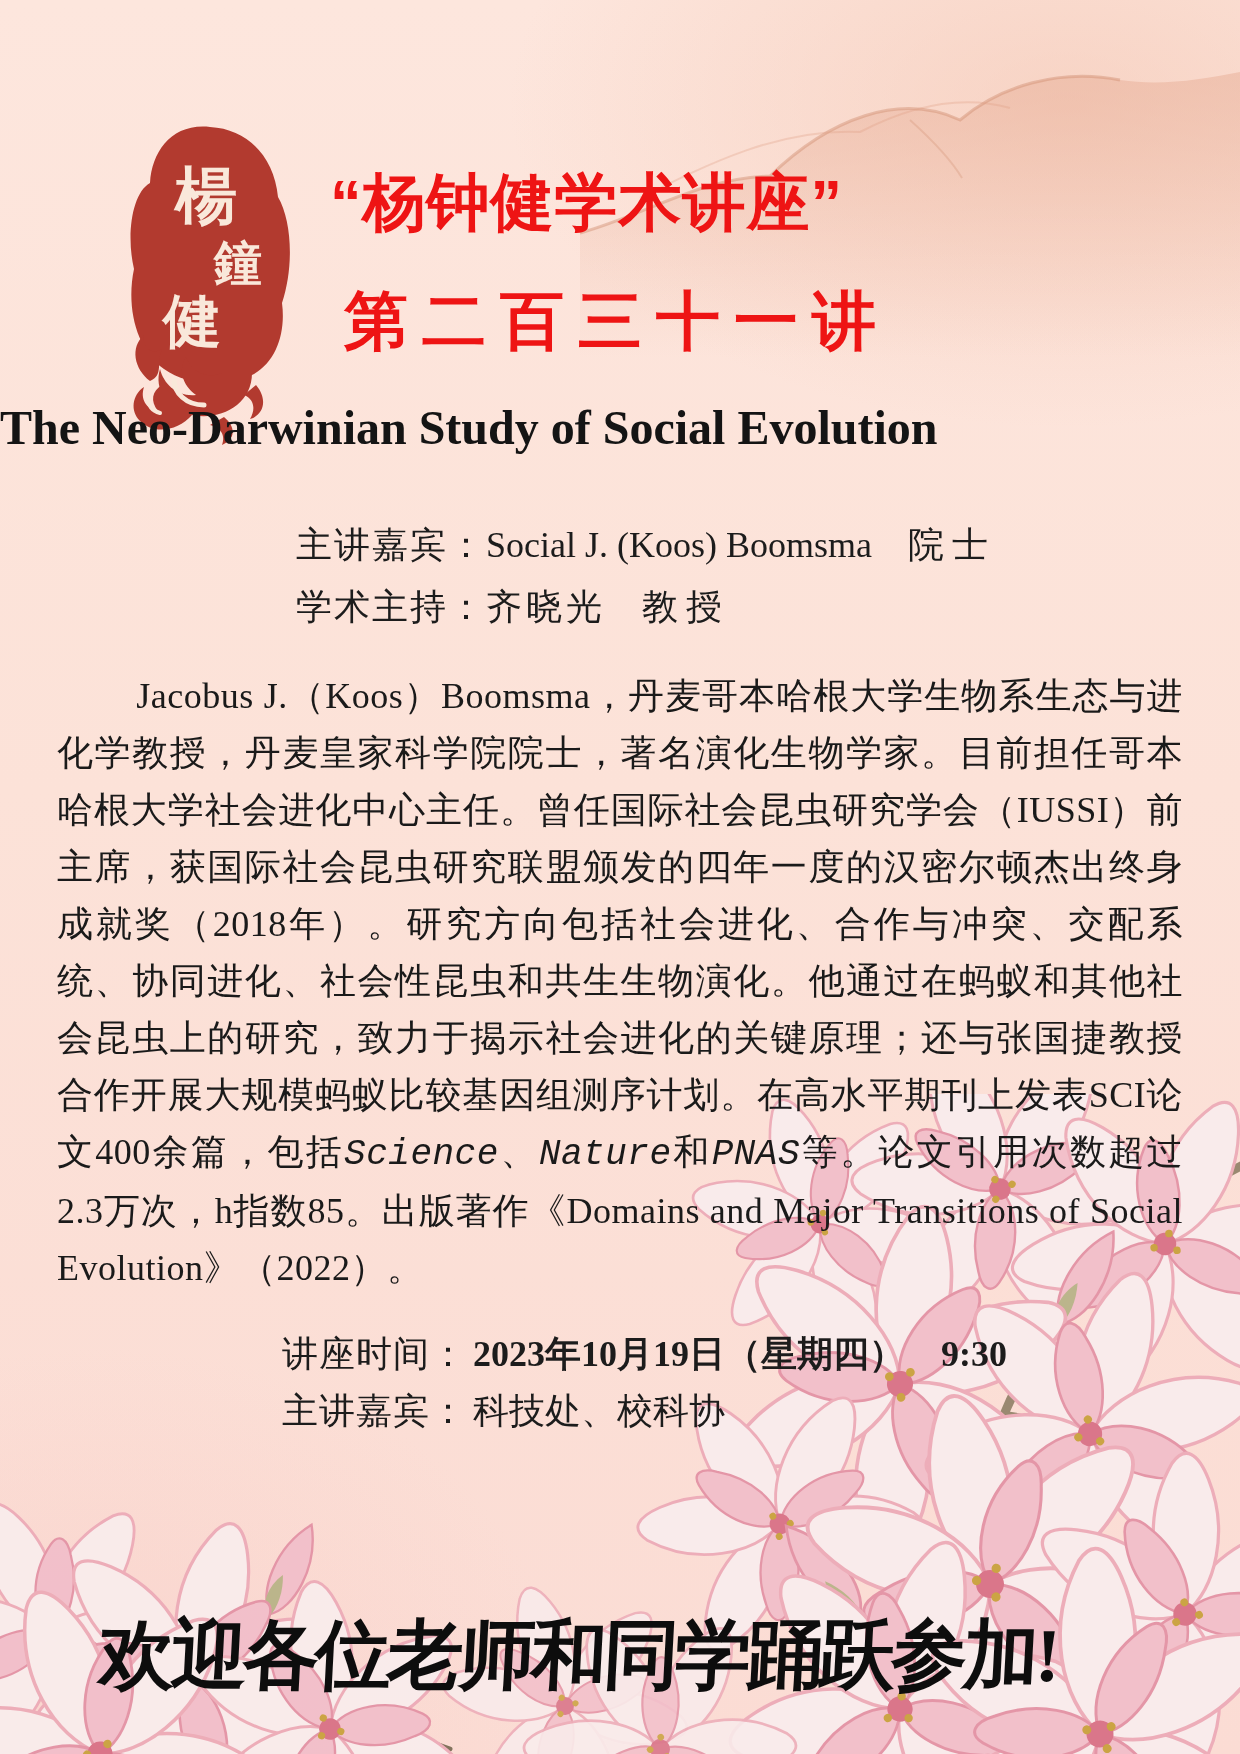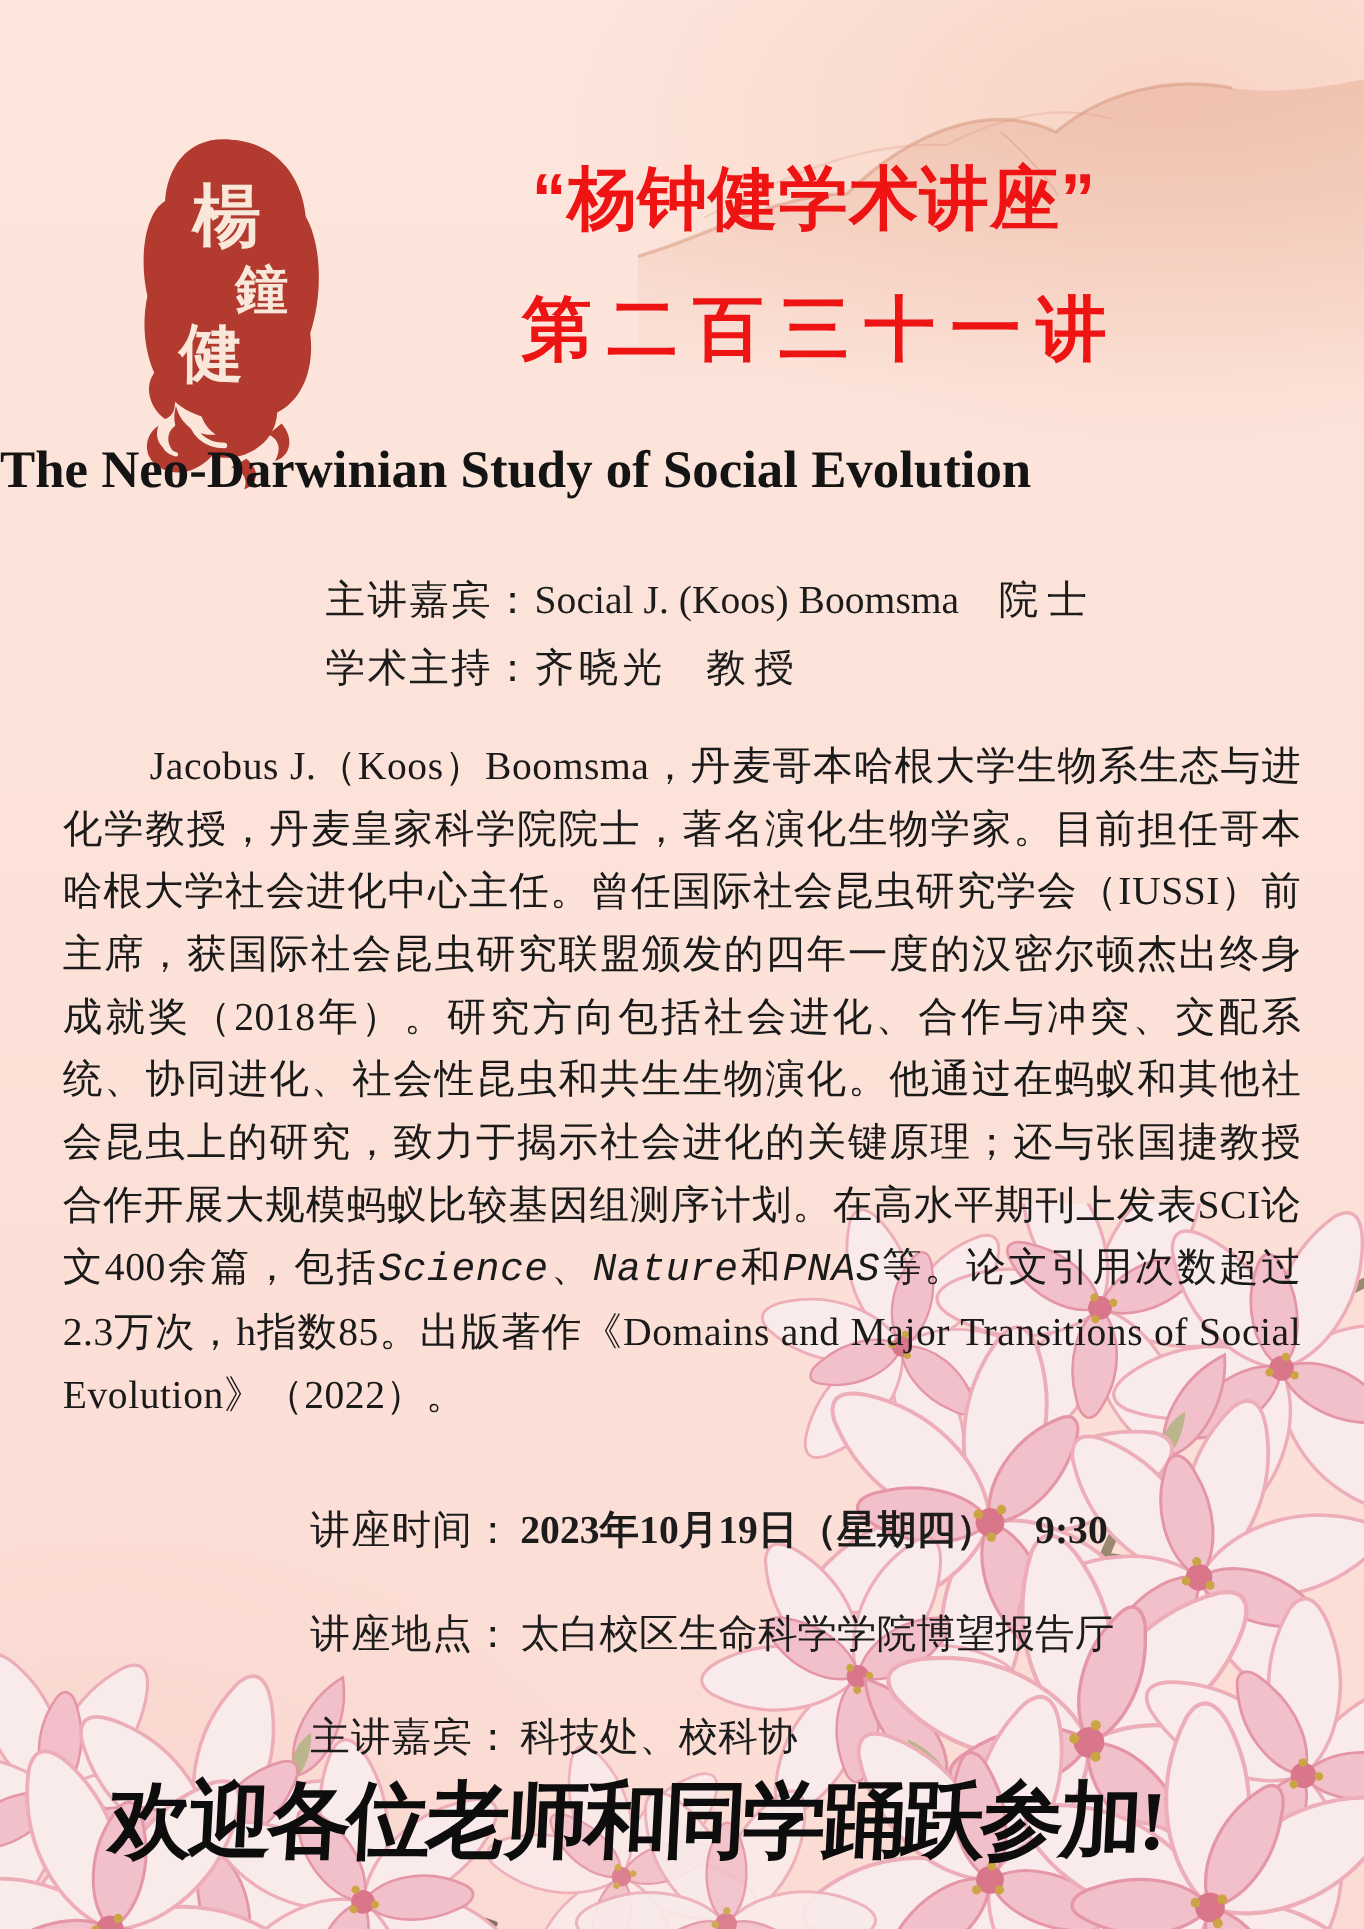--- a/index.html
+++ b/index.html
@@ -27,22 +27,22 @@
   .knot{fill:#6c6049;}
   
   .seal{position:absolute;left:106px;top:116px;width:215px;height:332px;z-index:2;}
   .seal svg{width:100%;height:100%;}
   .seal text{
     font-family:"Liberation Serif","DejaVu Serif",serif;
     font-weight:bold;fill:#f9e8da;text-anchor:middle;
   }
   
   .title-block{
-    position:absolute;left:330px;top:138px;width:820px;z-index:2;
-    text-align:center;
+    position:absolute;left:330px;top:160px;width:820px;z-index:2;
+    text-align:left;
     font-family:"Liberation Sans","DejaVu Sans",sans-serif;
     font-weight:700;
   }
   .title-cn{white-space:nowrap;}
   .title-cn.line1{font-size:63px;letter-spacing:1px;}
   .title-cn.line2{font-size:64px;letter-spacing:14px;padding-left:14px;margin-top:32px;}
   .en-title{
     position:absolute;left:0;top:400px;width:1240px;margin:0;z-index:2;
     text-align:left;font-size:48px;font-weight:700;color:#141414;
   }
@@ -55,21 +55,21 @@
   
   .bio{
     position:absolute;left:57px;top:668px;width:1126px;margin:0;z-index:2;
     font-size:36px;line-height:57px;
     text-align:justify;text-justify:inter-character;
     text-indent:2.2em;letter-spacing:.5px;color:#1a1a1a;
   }
   .bio i{font-style:italic;font-family:Liberation Mono, monospace;}
   
   .details{position:absolute;left:282px;top:1326px;z-index:2;font-size:36px;line-height:57px;}
-  .detail-line{white-space:nowrap;margin-top:37px;}
+  .detail-line{white-space:nowrap;}
   .d-label{letter-spacing:1px;}
   .d-value{margin-left:6px;}
   .d-value.bold{font-weight:700;}
   
   .welcome{
     position:absolute;left:0;bottom:46px;width:1240px;z-index:2;
     text-align:center;font-size:76px;font-weight:900;
     letter-spacing:-4px;color:#0d0d0d;
     transform:translateX(-42px) skewX(-3deg);
     font-family:"Liberation Serif","DejaVu Serif",serif;
@@ -186,20 +186,17 @@
   </div>
 </section>
 
 <p class="bio"><span>Jacobus J.（Koos）Boomsma，丹麦哥本哈根大学生物系生态与进化学教授，丹麦皇家科学院院士，著名演化生物学家。目前担任哥本哈根大学社会进化中心主任。曾任国际社会昆虫研究学会（IUSSI）前主席，获国际社会昆虫研究联盟颁发的四年一度的汉密尔顿杰出终身成就奖（2018年）。研究方向包括社会进化、合作与冲突、交配系统、协同进化、社会性昆虫和共生生物演化。他通过在蚂蚁和其他社会昆虫上的研究，致力于揭示社会进化的关键原理；还与张国捷教授合作开展大规模蚂蚁比较基因组测序计划。在高水平期刊上发表SCI论文400余篇，包括</span><i>Science</i><span>、</span><i>Nature</i><span>和</span><i>PNAS</i><span>等。论文引用次数超过2.3万次，h指数85。出版著作《Domains and Major Transitions of Social Evolution》（2022）。</span></p>
 
 <section class="details">
   <div class="detail-line">
     <span class="d-label">讲座时间：</span><span class="d-value bold">2023年10月19日（星期四）　9:30</span>
   </div>
   <div class="detail-line">
-    <span class="d-label">讲座地点：</span><span class="d-value">太白校区生命科学学院博望报告厅</span>
-  </div>
-  <div class="detail-line">
     <span class="d-label">主讲嘉宾：</span><span class="d-value">科技处、校科协</span>
   </div>
 </section>
 
 <div class="welcome">欢迎各位老师和同学踊跃参加!</div>
 
 </body></html>

